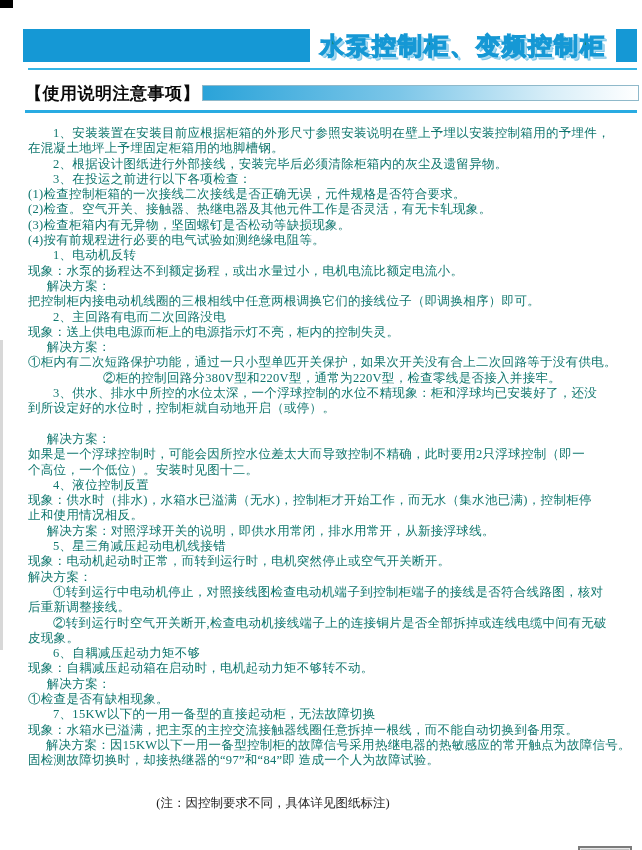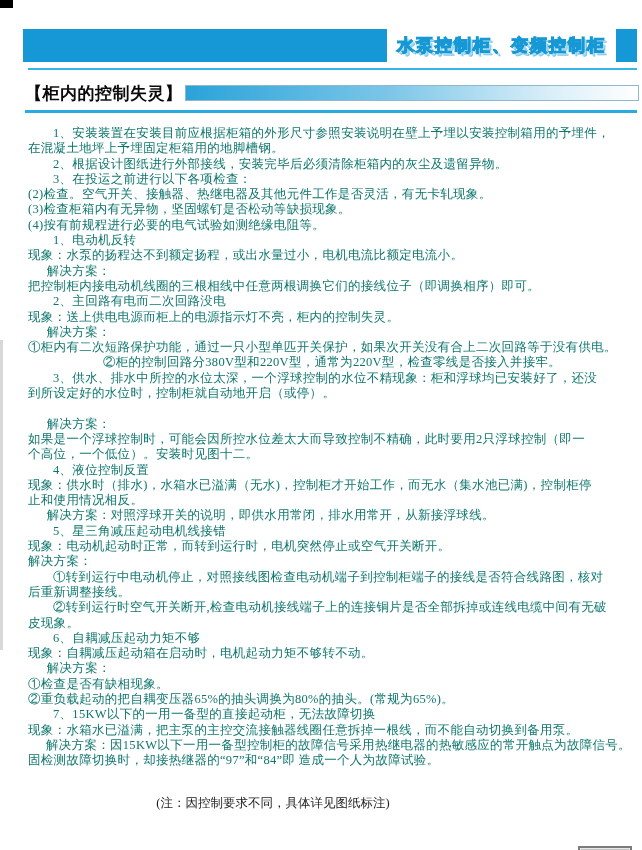--- a/index.html
+++ b/index.html
@@ -21,21 +21,21 @@
   .banner-row{
     position:absolute;left:23px;top:29px;width:614px;height:33px;
     display:flex;align-items:stretch;
   }
   .banner-bar{flex:1;background:#1598d5;}
   .banner-title{
     margin:0 4px;
     padding:0 6px;
     font-family:"Liberation Sans","DejaVu Sans",sans-serif;
     font-weight:bold;
-    font-size:17px;line-height:33px;
+    font-size:24px;line-height:33px;
     letter-spacing:2px;
     color:#15803d;
     -webkit-text-stroke:1.2px #1598d5;
     text-shadow:2px 2px 0 #aadcf3, 3px 3px 0 #7fc6e8;
     white-space:nowrap;
   }
   .banner-square{width:21px;background:#1598d5;}
   
   .rule-cyan{
     position:absolute;left:28px;top:68px;width:609px;height:2px;background:#35b5e5;
@@ -94,31 +94,32 @@
 
   <div class="banner-row">
     <div class="banner-bar"></div>
     <div class="banner-title">水泵控制柜、变频控制柜</div>
     <div class="banner-square"></div>
   </div>
 
   <div class="rule-cyan"></div>
 
   <div class="heading-row">
-    <span class="heading">【柜内的控制失灵】</span>
+    <span class="heading">【使用说明注意事项】</span>
     <span class="gradient-bar"></span>
   </div>
 
   <div class="rule-cyan2"></div>
 
   <div class="body">
       <div class="line" style="padding-left: 2em;">1、安装装置在安装目前应根据柜箱的外形尺寸参照安装说明在壁上予埋以安装控制箱用的予埋件，</div>
       <div class="line" style="padding-left: 0em;">在混凝土地坪上予埋固定柜箱用的地脚槽钢。</div>
       <div class="line" style="padding-left: 2em;">2、根据设计图纸进行外部接线，安装完毕后必须清除柜箱内的灰尘及遗留异物。</div>
       <div class="line" style="padding-left: 2em;">3、在投运之前进行以下各项检查：</div>
+      <div class="line" style="padding-left: 0em;">(1)检查控制柜箱的一次接线二次接线是否正确无误，元件规格是否符合要求。</div>
       <div class="line" style="padding-left: 0em;">(2)检查。空气开关、接触器、热继电器及其他元件工作是否灵活，有无卡轧现象。</div>
       <div class="line" style="padding-left: 0em;">(3)检查柜箱内有无异物，坚固螺钉是否松动等缺损现象。</div>
       <div class="line" style="padding-left: 0em;">(4)按有前规程进行必要的电气试验如测绝缘电阻等。</div>
       <div class="line" style="padding-left: 2em;">1、电动机反转</div>
       <div class="line" style="padding-left: 0em;">现象：水泵的扬程达不到额定扬程，或出水量过小，电机电流比额定电流小。</div>
       <div class="line" style="padding-left: 1.5em;">解决方案：</div>
       <div class="line" style="padding-left: 0em;">把控制柜内接电动机线圈的三根相线中任意两根调换它们的接线位子（即调换相序）即可。</div>
       <div class="line" style="padding-left: 2em;">2、主回路有电而二次回路没电</div>
       <div class="line" style="padding-left: 0em;">现象：送上供电电源而柜上的电源指示灯不亮，柜内的控制失灵。</div>
       <div class="line" style="padding-left: 1.5em;">解决方案：</div>
@@ -138,21 +139,20 @@
       <div class="line" style="padding-left: 0em;">现象：电动机起动时正常，而转到运行时，电机突然停止或空气开关断开。</div>
       <div class="line" style="padding-left: 0em;">解决方案：</div>
       <div class="line" style="padding-left: 2em;">①转到运行中电动机停止，对照接线图检查电动机端子到控制柜端子的接线是否符合线路图，核对</div>
       <div class="line" style="padding-left: 0em;">后重新调整接线。</div>
       <div class="line" style="padding-left: 2em;">②转到运行时空气开关断开,检查电动机接线端子上的连接铜片是否全部拆掉或连线电缆中间有无破</div>
       <div class="line" style="padding-left: 0em;">皮现象。</div>
       <div class="line" style="padding-left: 2em;">6、自耦减压起动力矩不够</div>
       <div class="line" style="padding-left: 0em;">现象：自耦减压起动箱在启动时，电机起动力矩不够转不动。</div>
       <div class="line" style="padding-left: 1.5em;">解决方案：</div>
       <div class="line" style="padding-left: 0em;">①检查是否有缺相现象。</div>
-      <div class="line" style="padding-left: 0em;">②重负载起动的把自耦变压器65%的抽头调换为80%的抽头。(常规为65%)。</div>
       <div class="line" style="padding-left: 2em;">7、15KW以下的一用一备型的直接起动柜，无法故障切换</div>
       <div class="line" style="padding-left: 0em;">现象：水箱水已溢满，把主泵的主控交流接触器线圈任意拆掉一根线，而不能自动切换到备用泵。</div>
       <div class="line" style="padding-left: 0em; margin-left: 18px;">解决方案：因15KW以下一用一备型控制柜的故障信号采用热继电器的热敏感应的常开触点为故障信号。</div>
       <div class="line" style="padding-left: 0em;">固检测故障切换时，却接热继器的“97”和“84”即 造成一个人为故障试验。</div>
     </div>
 
   <div class="note">(注：因控制要求不同，具体详见图纸标注)</div>
 
   <div class="page-number">-12-</div>
 

